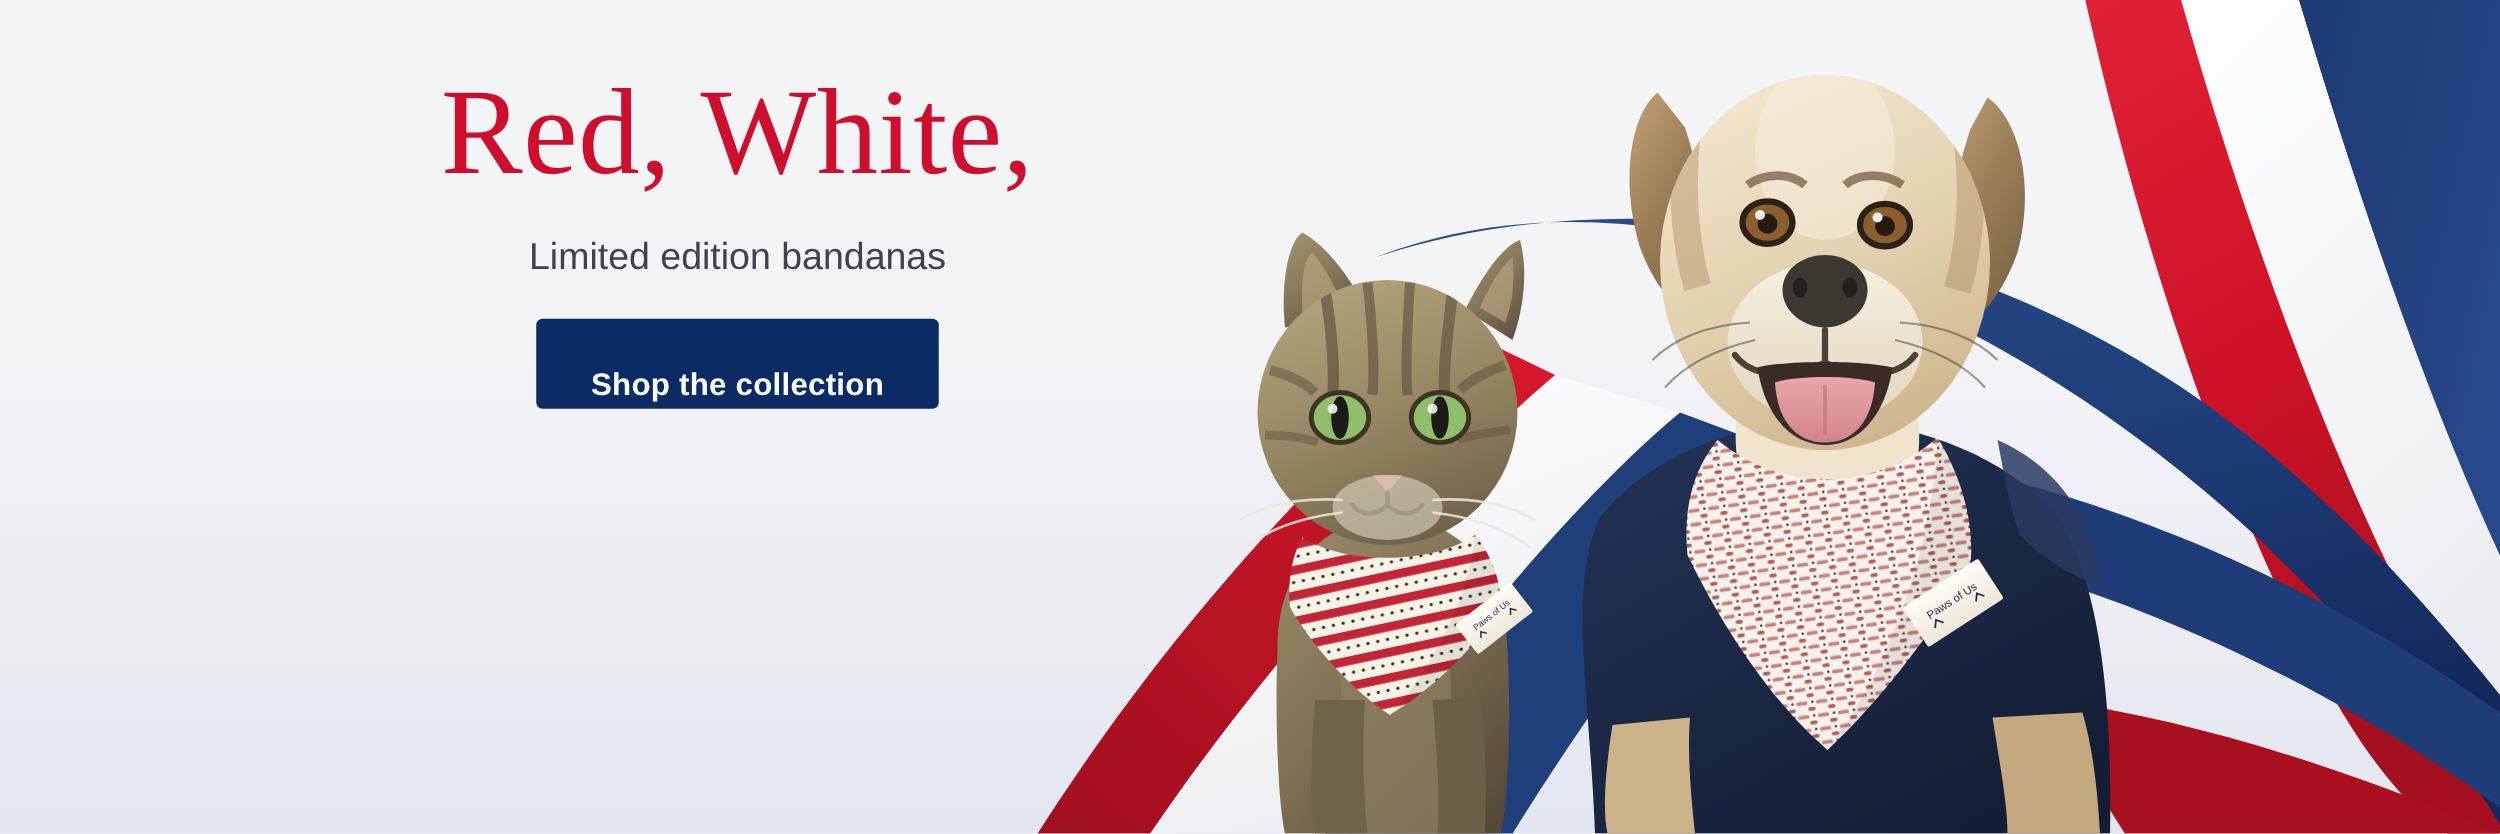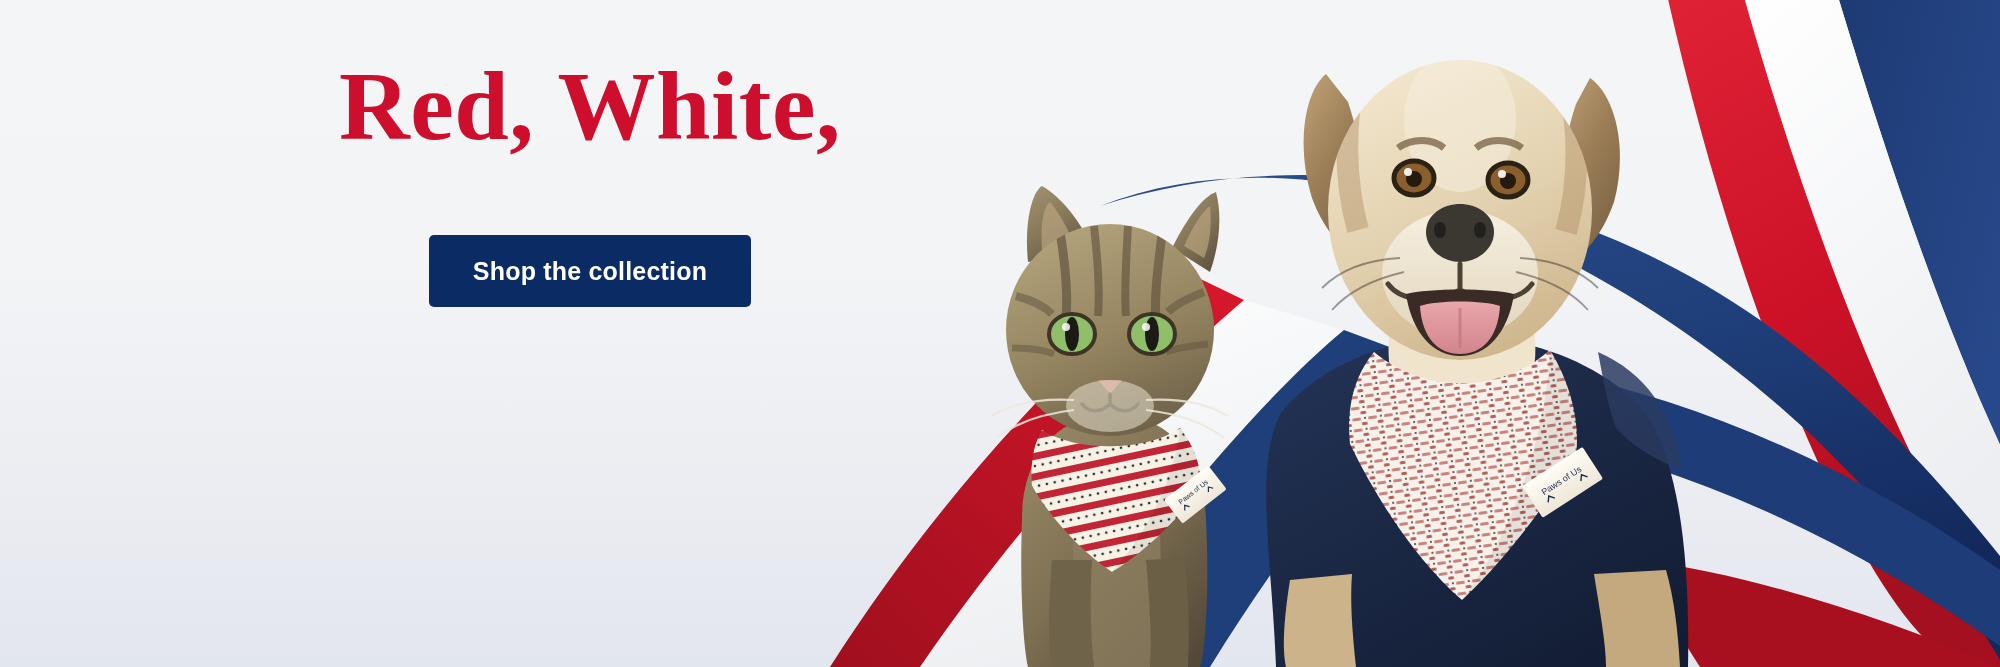--- a/index.html
+++ b/index.html
@@ -17,37 +17,37 @@
   
   .ribbons{position:absolute;inset:0;width:2000px;height:667px;}
 
   
   .copy{
     position:absolute;left:210px;top:58px;width:760px;
     text-align:center;
   }
   .headline{
     font-family:"Liberation Serif","DejaVu Serif",serif;
-    font-size:98px;line-height:0.99;font-weight:700;
+    font-size:98px;line-height:0.99;font-weight:400;
     margin:0;letter-spacing:0.5px;
   }
   .headline .l1{display:block;color:#ce0e2d;}
   .headline .l2{display:block;color:#0a2b63;}
   .sub{
     margin:32px 0 0 0;
     font-family:"Liberation Sans",sans-serif;
     font-size:30px;line-height:1.28;font-weight:400;color:#414247;
   }
   .sub span{display:block;}
   .cta{
-    display:inline-block;margin-top:48px;
+    display:inline-block;margin-top:30px;
     background:#0a2b63;color:#ffffff;
     font-family:"Liberation Sans",sans-serif;
     font-size:25px;font-weight:700;letter-spacing:0.2px;
-    padding:0 44px;height:72px;line-height:72px;
+    padding:17px 44px;height:72px;line-height:72px;
     border:none;border-radius:5px;cursor:pointer;
     box-sizing:border-box;
   }
 
   
   .pets{position:absolute;left:760px;top:0;width:1240px;height:667px;}
 </style>
 </head>
 <body>
 
@@ -321,17 +321,18 @@
         <path d="M13,28 l4,-5 l4,5 M52,28 l4,-5 l4,5" stroke="#1f2b4a" stroke-width="1.4" fill="none"></path>
       </g>
     </g>
   </svg>
 
   <div class="copy">
     <h1 class="headline">
       <span class="l1">Red, White,</span>
     </h1>
     <p class="sub">
+      <span>Limited edition bandanas</span>
     </p>
     <button class="cta" type="button">Shop the collection</button>
   </div>
 
 </div>
 
 </body></html>

